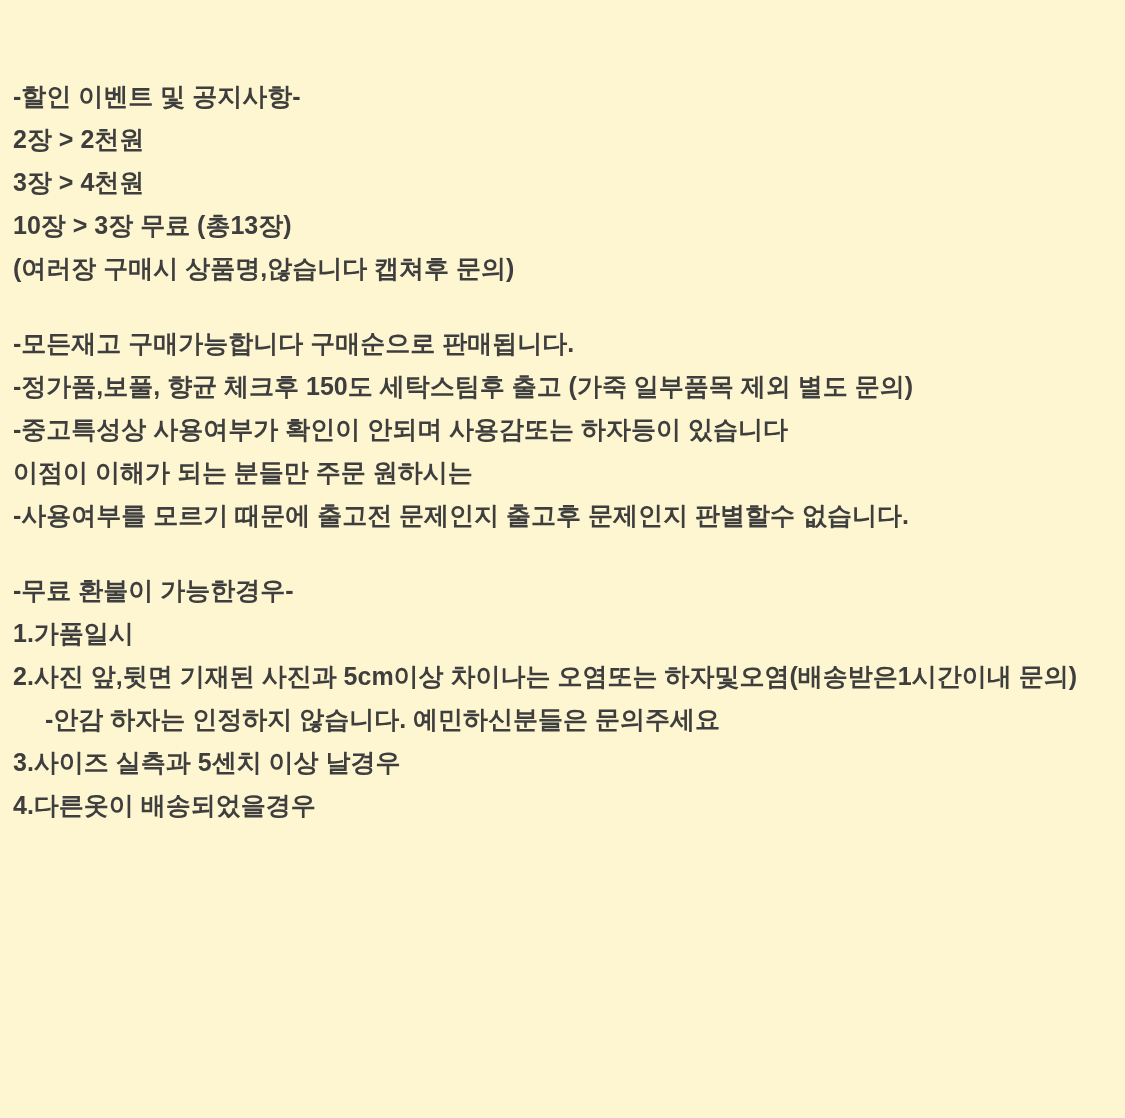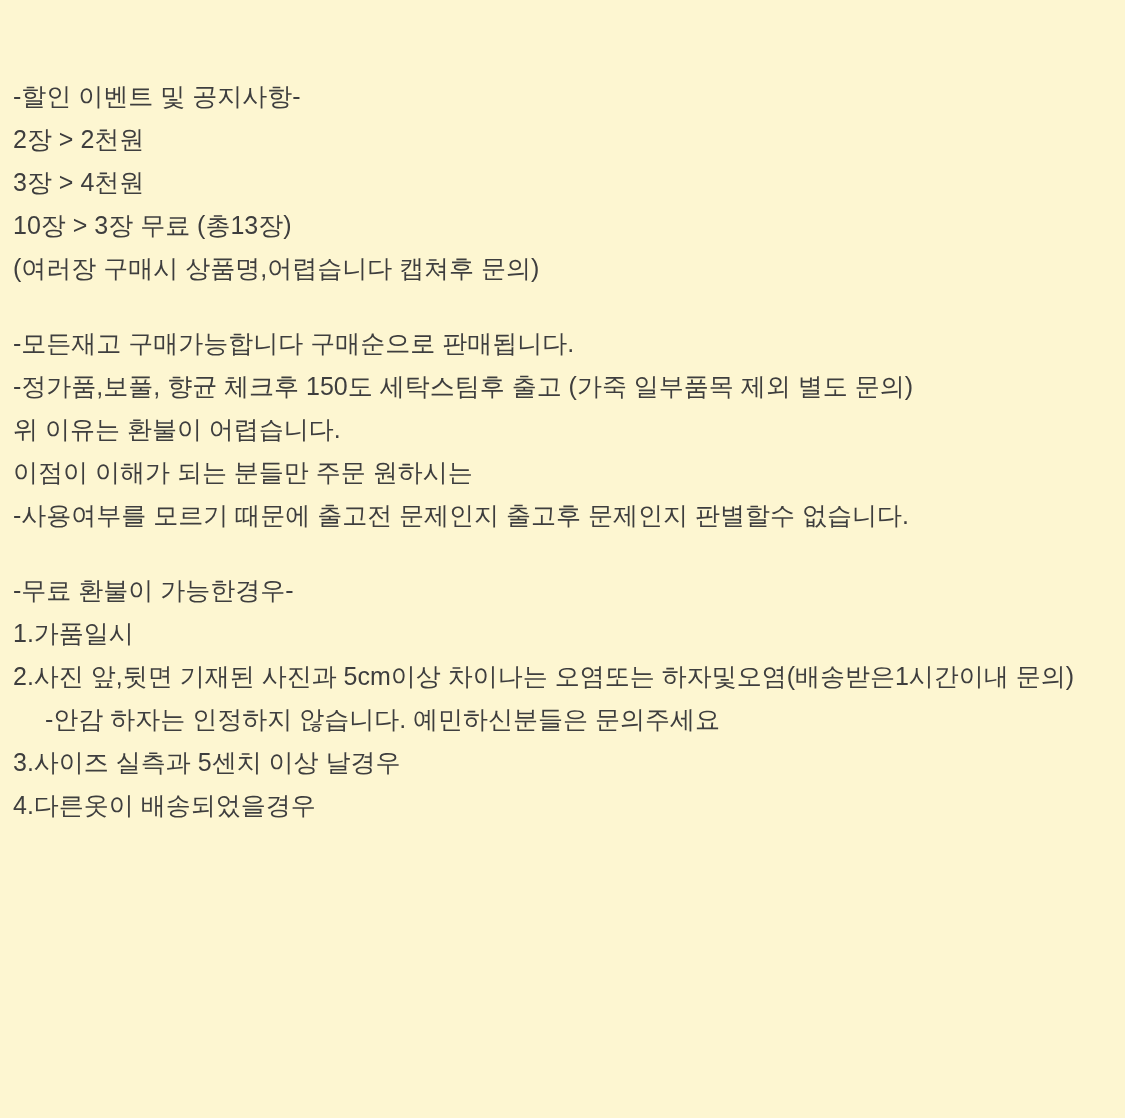--- a/index.html
+++ b/index.html
@@ -9,20 +9,21 @@
   body {
     width: 1125px;
     height: 1118px;
     overflow: hidden;
     background: #fdf6d1;
     color: #3e3e3e;
     font-family: "Liberation Sans", sans-serif;
   }
   .notice {
     padding: 75px 10px 0 13px;
+    font-weight: bold;
   }
   .line {
     font-size: 25px;
     line-height: 43px;
     white-space: pre;
     letter-spacing: 0;
   }
   .blank {
     height: 32px;
     line-height: 32px;
@@ -32,25 +33,25 @@
   }
 </style>
 </head>
 <body style="background: rgb(253, 246, 209); color: rgb(62, 62, 62);">
 
 <main class="notice">
   <div class="line">-할인 이벤트 및 공지사항-</div>
   <div class="line">2장 &gt; 2천원</div>
   <div class="line">3장 &gt; 4천원</div>
   <div class="line">10장 &gt; 3장 무료 (총13장)</div>
-  <div class="line">(여러장 구매시 상품명,어렵습니다 캡쳐후 문의)</div>
+  <div class="line">(여러장 구매시 상품명,않습니다 캡쳐후 문의)</div>
   <div class="line blank"></div>
   <div class="line">-모든재고 구매가능합니다 구매순으로 판매됩니다.</div>
   <div class="line">-정가품,보풀, 향균 체크후 150도 세탁스팀후 출고 (가죽 일부품목 제외 별도 문의)</div>
-  <div class="line">위 이유는 환불이 어렵습니다.</div>
+  <div class="line">-중고특성상 사용여부가 확인이 안되며 사용감또는 하자등이 있습니다</div>
   <div class="line">이점이 이해가 되는 분들만 주문 원하시는</div>
   <div class="line">-사용여부를 모르기 때문에 출고전 문제인지 출고후 문제인지 판별할수 없습니다.</div>
   <div class="line blank"></div>
   <div class="line">-무료 환불이 가능한경우-</div>
   <div class="line">1.가품일시</div>
   <div class="line">2.사진 앞,뒷면 기재된 사진과 5cm이상 차이나는 오염또는 하자및오염(배송받은1시간이내 문의)</div>
   <div class="line indent">-안감 하자는 인정하지 않습니다. 예민하신분들은 문의주세요</div>
   <div class="line">3.사이즈 실측과 5센치 이상 날경우</div>
   <div class="line">4.다른옷이 배송되었을경우</div>
 </main>

